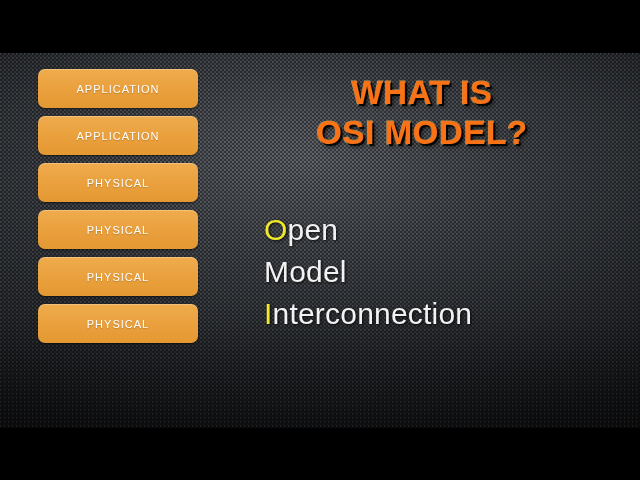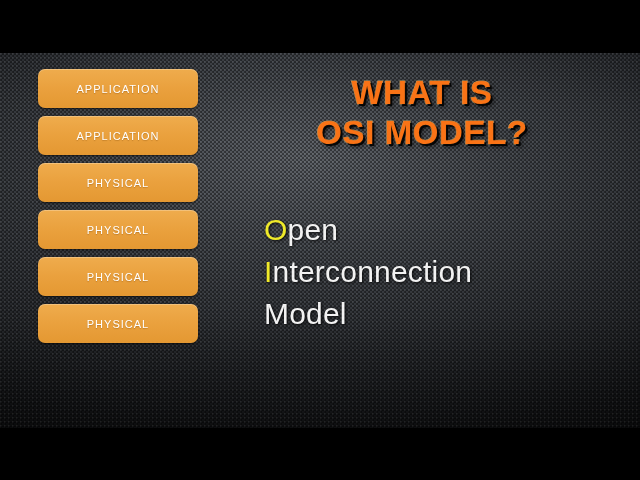--- a/index.html
+++ b/index.html
@@ -193,22 +193,22 @@
         </div>
       </div>
 
       <div id="right-col">
 
         <div id="slide-title">WHAT IS
 OSI MODEL?</div>
 
         <div id="expansion-block">
           <div class="expansion-line"><span class="initial">O</span><span>pen</span></div>
+          <div class="expansion-line"><span class="initial"></span><span>Model</span></div>
           <div class="expansion-line"><span class="initial">I</span><span>nterconnection</span></div>
-          <div class="expansion-line"><span class="initial"></span><span>Model</span></div>
         </div>
 
       </div>
     </div>
   </div>
 
   <div class="letterbox bottom"></div>
 
 </div>
 

